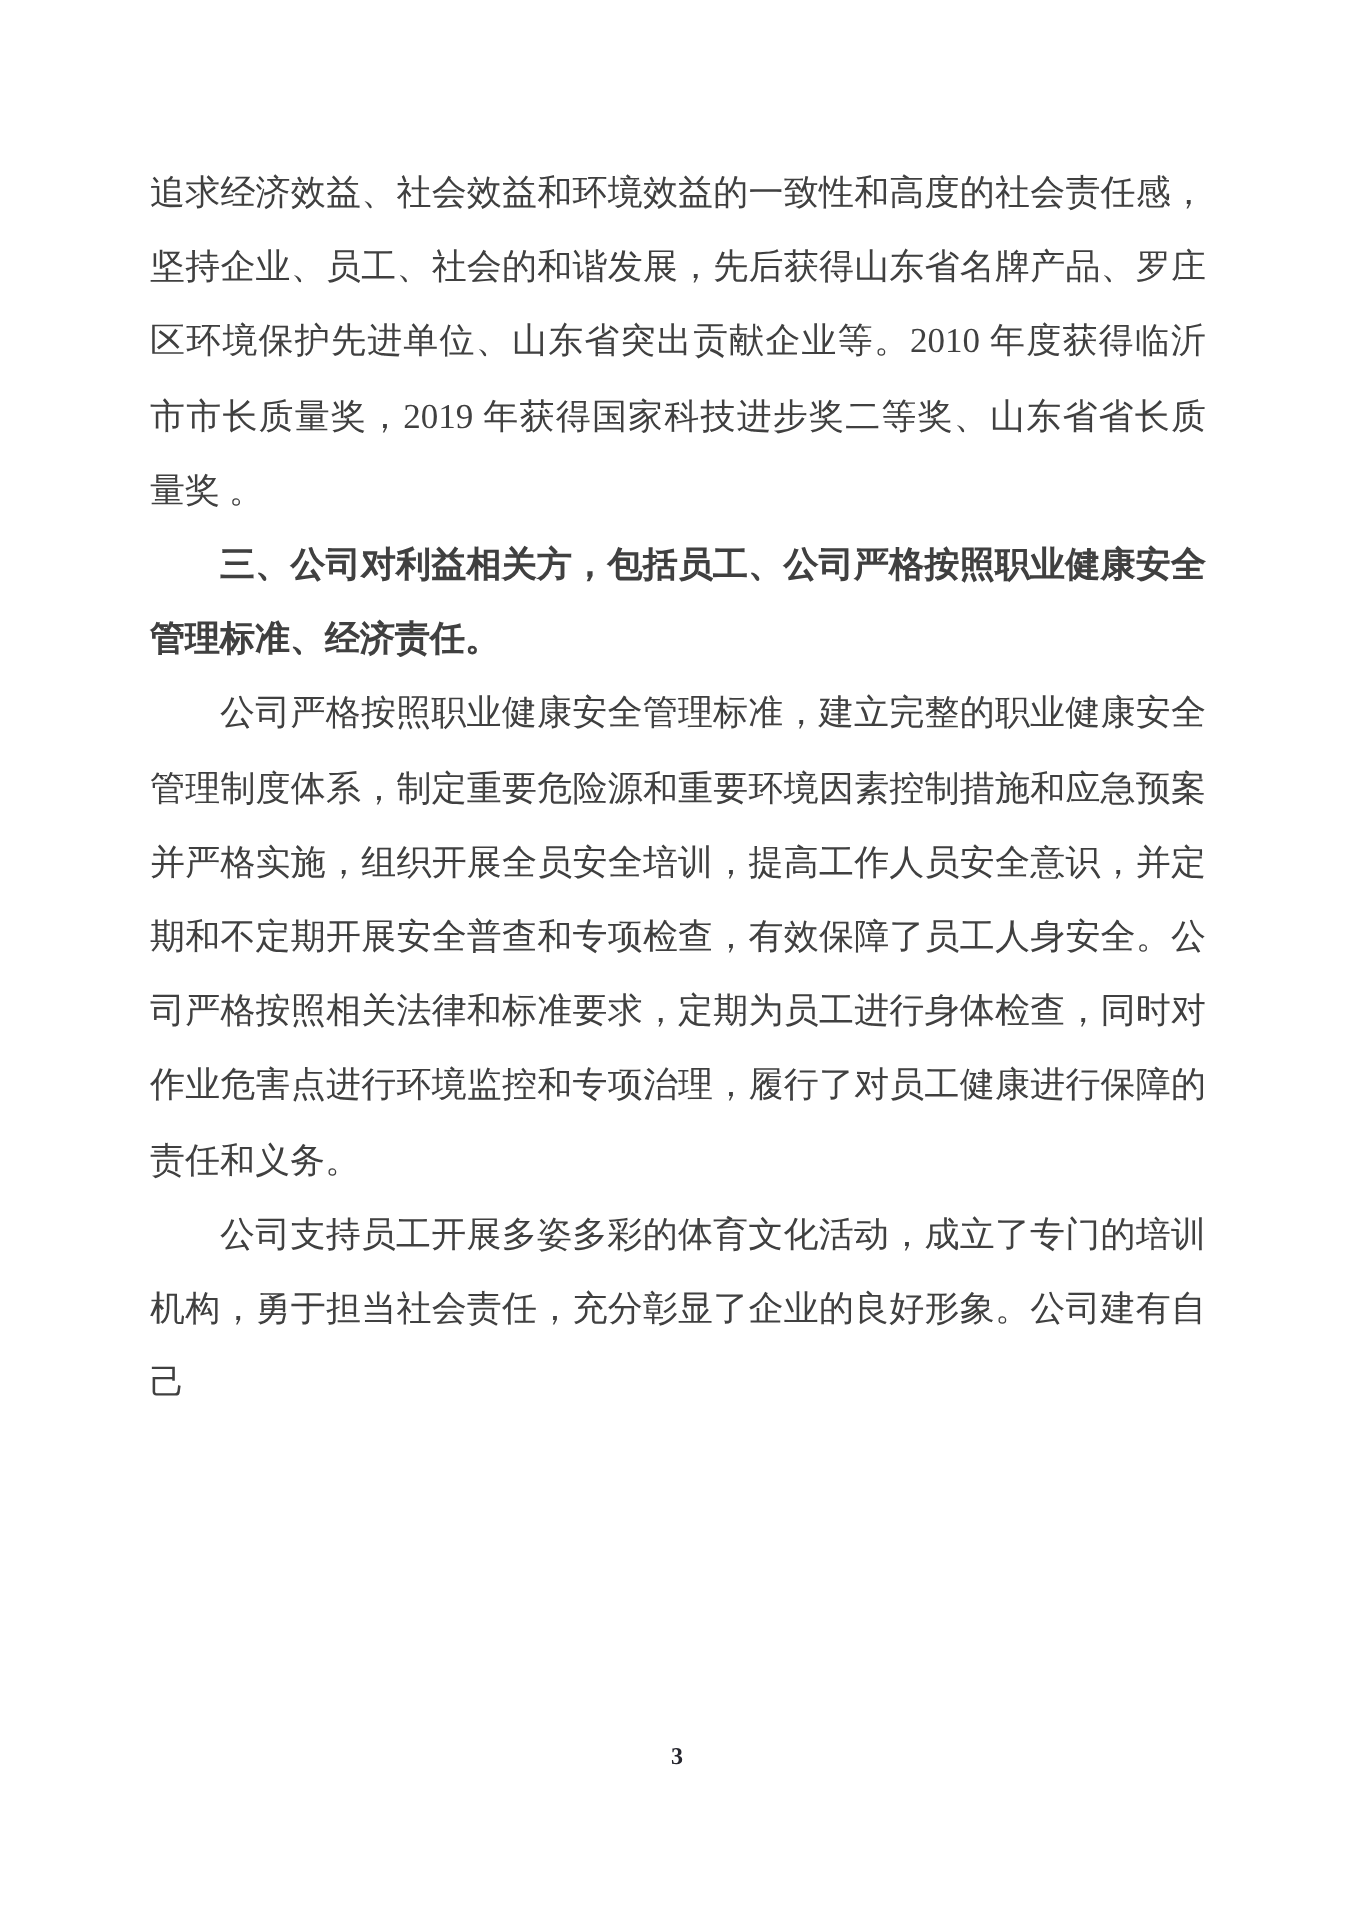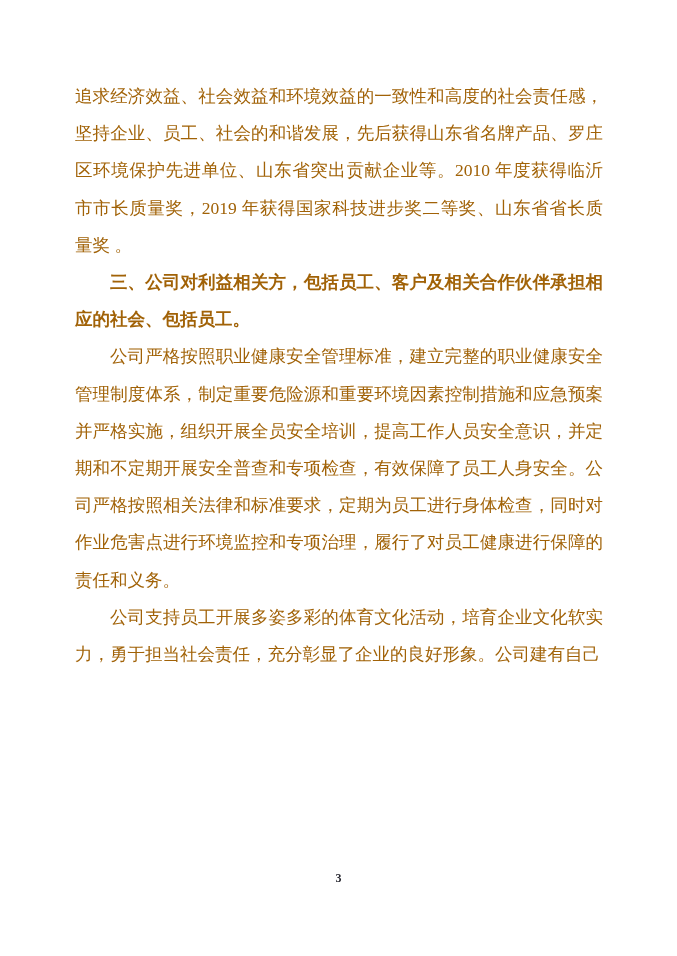--- a/index.html
+++ b/index.html
@@ -15,21 +15,21 @@
     overflow: hidden;
     font-family: "Liberation Serif", "DejaVu Serif", serif;
   }
   .doc-body {
     position: absolute;
     left: 75px;
     top: 78px;
     width: 528px;
     font-size: 17.5px;
     line-height: 37.2px;
-    color: #a16207;
+    color: #404040;
     text-align: justify;
     letter-spacing: 0;
   }
   .para {
     margin: 0;
     padding: 0;
     text-indent: 2em;
   }
   .p-continuation {
     text-indent: 0;
@@ -48,18 +48,18 @@
     color: #26262e;
     font-family: "Liberation Serif", "DejaVu Serif", serif;
   }
 </style>
 </head>
 <body>
 
 <div class="page">
   <div class="doc-body">
     <p class="para p-continuation">追求经济效益、社会效益和环境效益的一致性和高度的社会责任感，坚持企业、员工、社会的和谐发展，先后获得山东省名牌产品、罗庄区环境保护先进单位、山东省突出贡献企业等。2010 年度获得临沂市市长质量奖，2019 年获得国家科技进步奖二等奖、山东省省长质量奖 。</p>
-    <p class="para p-heading">三、公司对利益相关方，包括员工、客户及相关合作伙伴承担相应的社会、包括员工。</p>
+    <p class="para p-heading">三、公司对利益相关方，包括员工、公司严格按照职业健康安全管理标准、经济责任。</p>
     <p class="para">公司严格按照职业健康安全管理标准，建立完整的职业健康安全管理制度体系，制定重要危险源和重要环境因素控制措施和应急预案并严格实施，组织开展全员安全培训，提高工作人员安全意识，并定期和不定期开展安全普查和专项检查，有效保障了员工人身安全。公司严格按照相关法律和标准要求，定期为员工进行身体检查，同时对作业危害点进行环境监控和专项治理，履行了对员工健康进行保障的责任和义务。</p>
-    <p class="para">公司支持员工开展多姿多彩的体育文化活动，培育企业文化软实力，勇于担当社会责任，充分彰显了企业的良好形象。公司建有自己</p>
+    <p class="para">公司支持员工开展多姿多彩的体育文化活动，成立了专门的培训机构，勇于担当社会责任，充分彰显了企业的良好形象。公司建有自己</p>
   </div>
   <div class="page-number">3</div>
 </div>
 
 </body></html>

